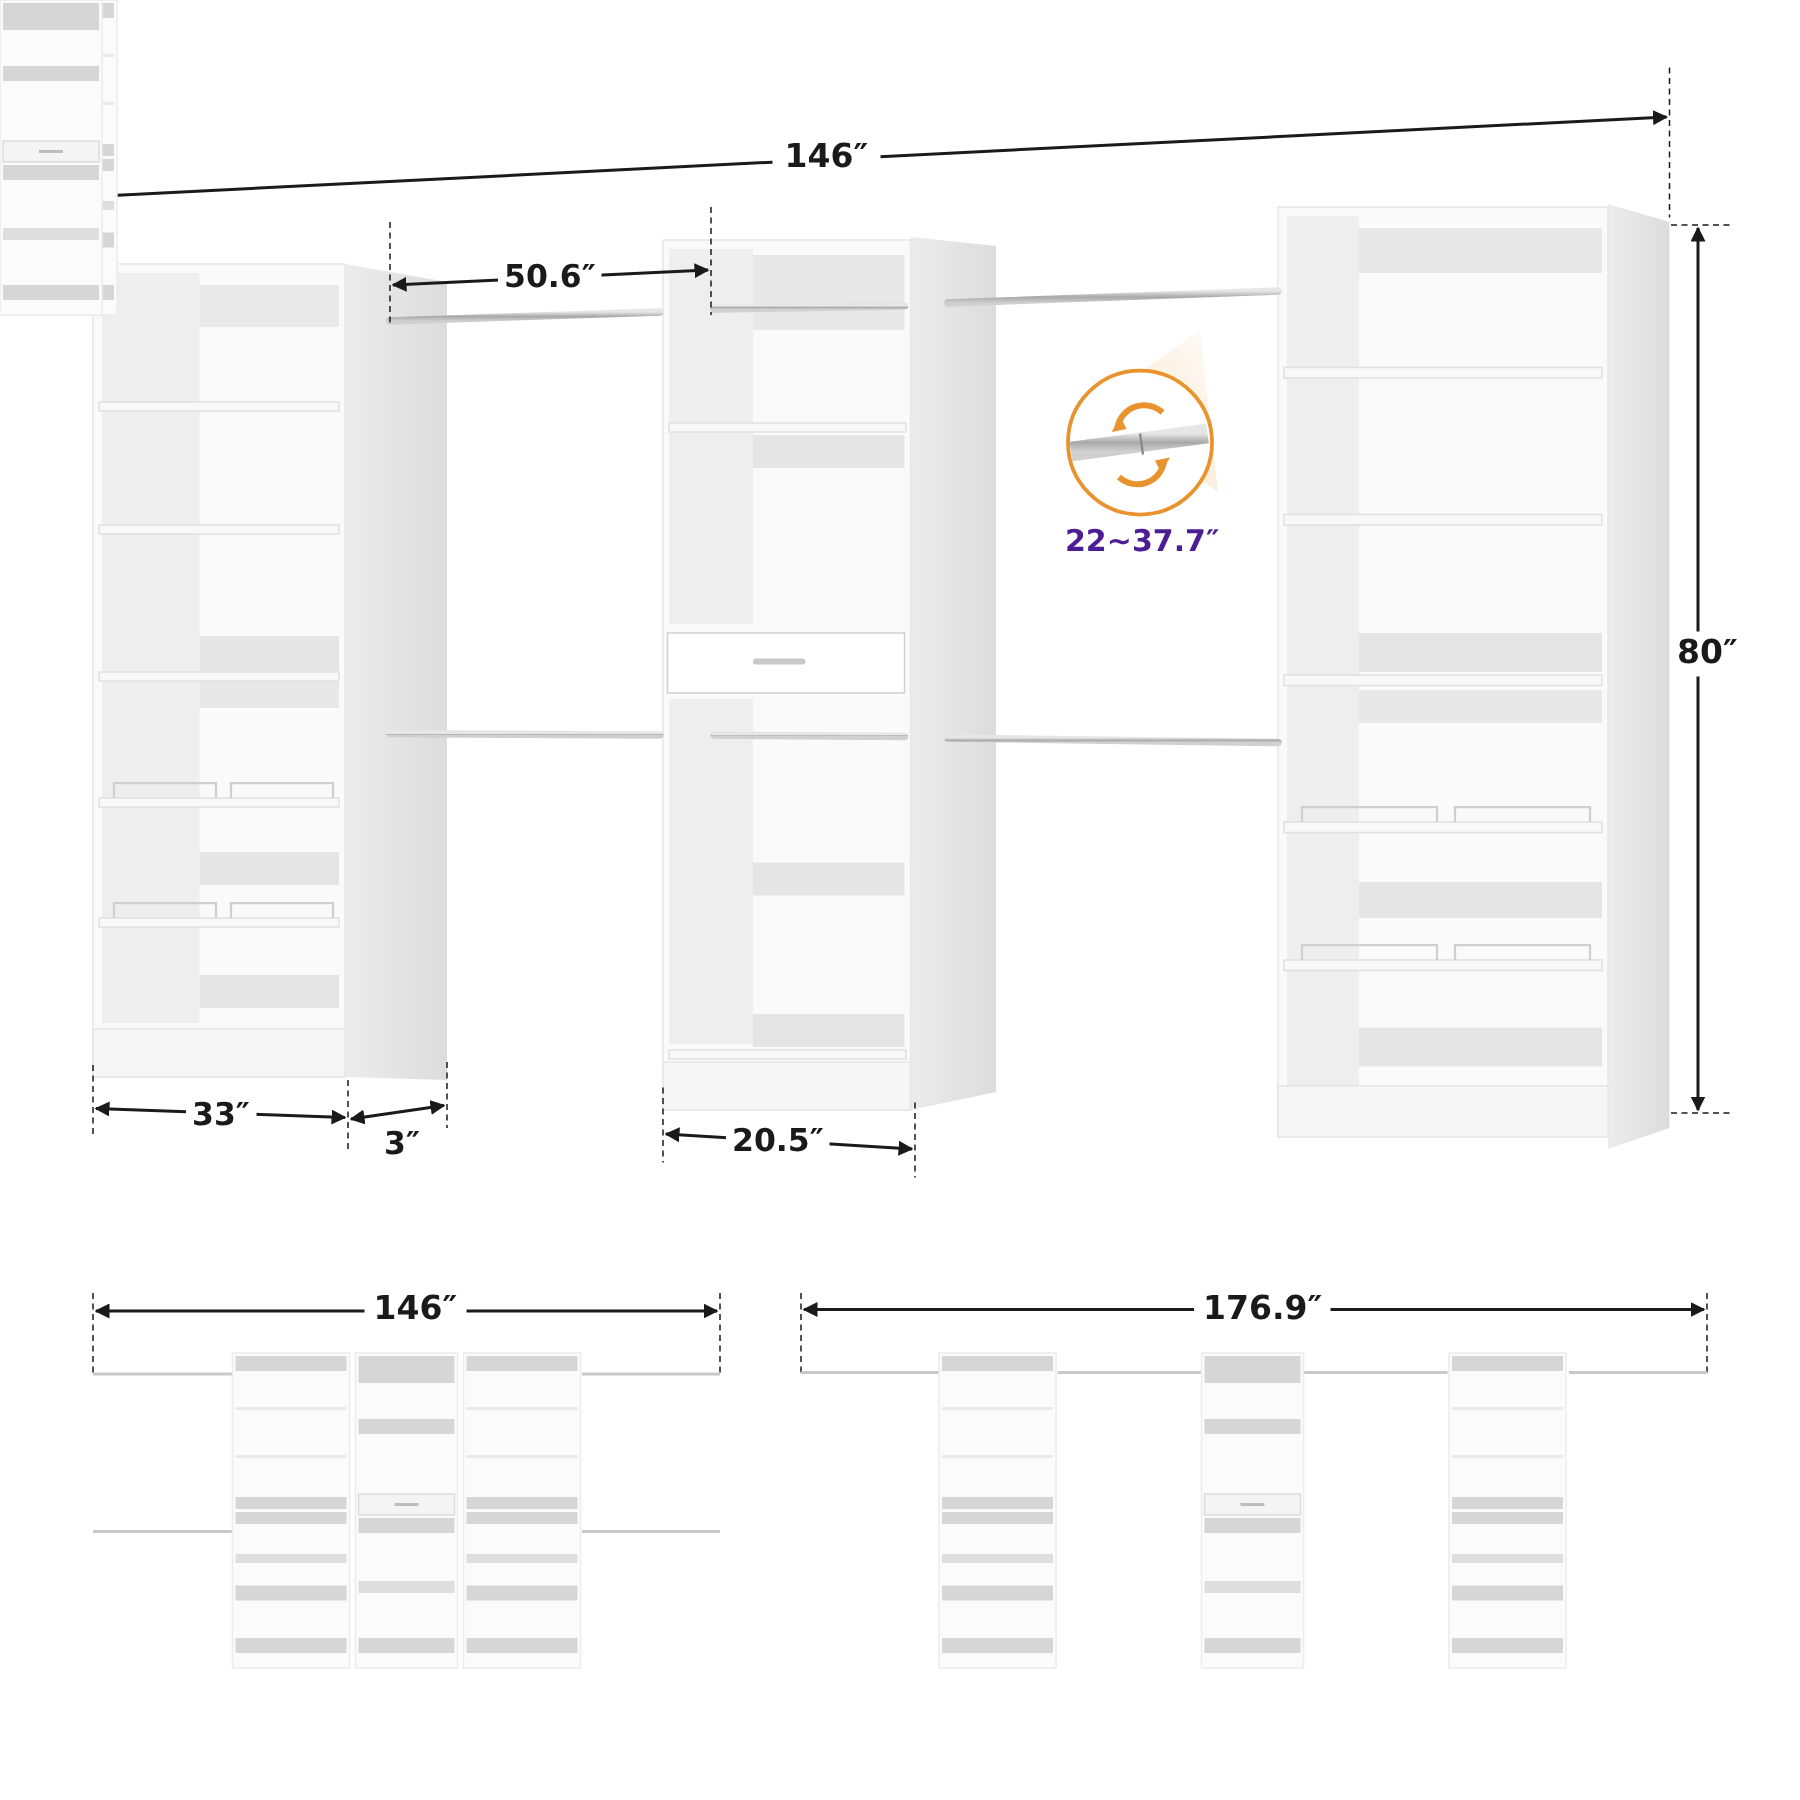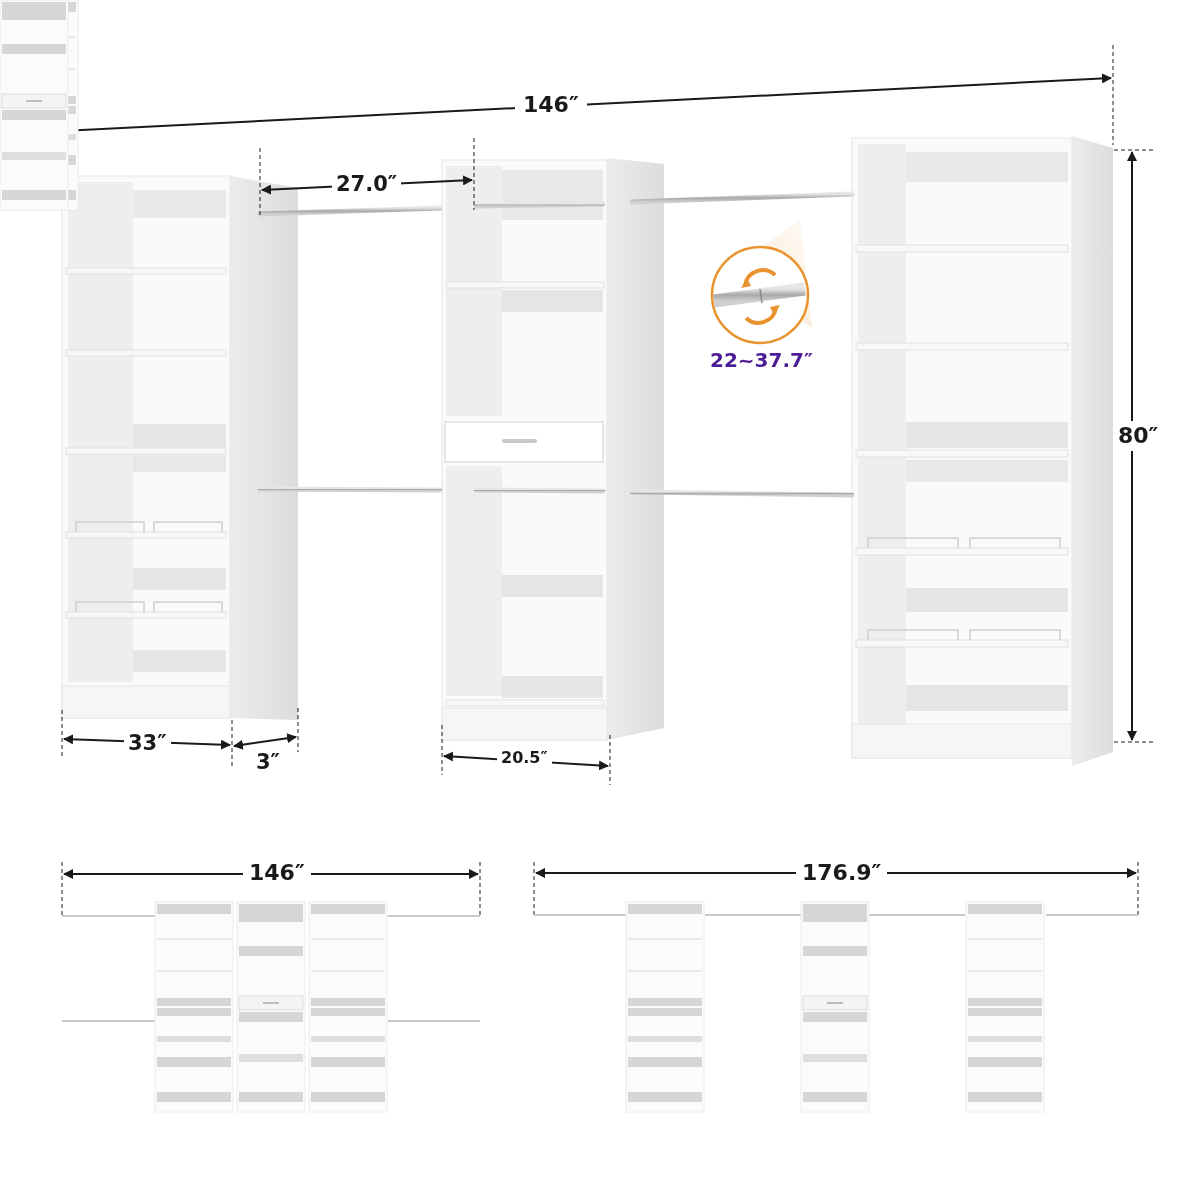--- a/index.html
+++ b/index.html
@@ -190,20 +190,20 @@
     <line x1="705" y1="915" x2="802" y2="915" stroke="#c8c8c8" stroke-width="2"></line>
     <line x1="867" y1="915" x2="965" y2="915" stroke="#c8c8c8" stroke-width="2"></line>
     <line x1="1046" y1="915" x2="1138" y2="915" stroke="#c8c8c8" stroke-width="2"></line>
   </g>
   <use href="#miniT" x="626" y="902"></use>
   <use href="#miniM" x="801" y="902"></use>
   <use href="#miniT" x="966" y="902"></use>
 </svg>
 
 <div class="lbl" style="left:515px;top:94px;font-size:22px;padding:0 8px;">146″</div>
-<div class="lbl" style="left:332px;top:174px;font-size:21px;padding:0 4px;">27.0″</div>
+<div class="lbl" style="left:332px;top:174px;font-size:21px;padding:0 4px;">50.6″</div>
 <div class="lbl orange" style="left:710px;top:350px;font-size:20px;">22~37.7″</div>
 <div class="lbl" style="left:1118px;top:421px;font-size:22px;padding:4px 0;">80″</div>
 <div class="lbl" style="left:124px;top:733px;font-size:21px;padding:0 4px;">33″</div>
 <div class="lbl" style="left:256px;top:752px;font-size:21px;">3″</div>
-<div class="lbl" style="left:497px;top:750px;font-size:16px;padding:0 4px;">20.5″</div>
+<div class="lbl" style="left:484px;top:750px;font-size:21px;padding:0 4px;">20.5″</div>
 <div class="lbl" style="left:243px;top:862px;font-size:22px;padding:0 6px;">146″</div>
 <div class="lbl" style="left:796px;top:862px;font-size:22px;padding:0 6px;">176.9″</div>
 
 </body></html>

